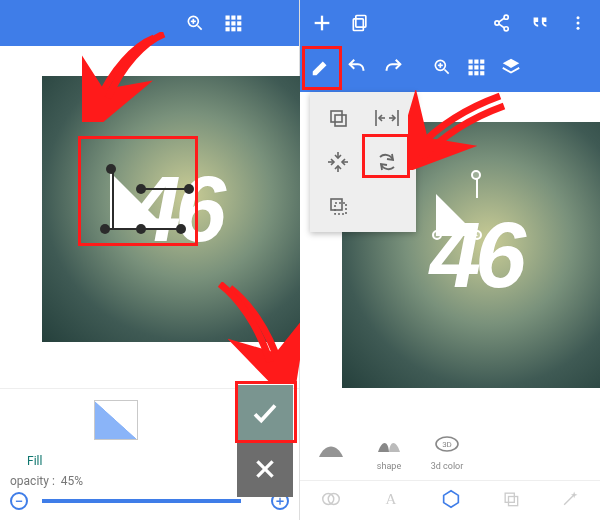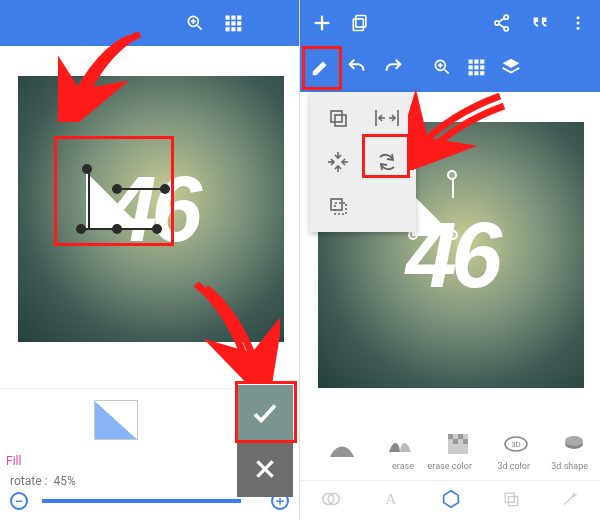--- a/index.html
+++ b/index.html
@@ -7,45 +7,45 @@
   .wrap { display: flex; width: 600px; height: 520px; }
   .pane { position: relative; height: 520px; background: #fff; }
   .pane.left { width: 300px; border-right: 1px solid #ddd; }
   .pane.right { width: 300px; }
 
   .toolbar { background: #3F7DE8; height: 46px; display: flex; align-items: center; gap: 14px; padding: 0 10px; color: #fff; }
   .toolbar .spacer { flex: 1; }
   .toolbar .icon { width: 24px; height: 24px; display: flex; align-items: center; justify-content: center; }
   .subbar { background: #3F7DE8; height: 46px; display: flex; align-items: center; gap: 14px; padding: 0 10px; color: #fff; }
 
-  .canvas-area { position: relative; width: 100%; }
+  .canvas-area { position: relative; width: 100%; margin-left: 24px; }
   .left .canvas-area { height: 342px; }
   .right .canvas-area { height: 328px; }
 
   .artboard { position: absolute; background: radial-gradient(circle at 55% 45%, #c9cc95 0%, #79917b 40%, #3f5a54 70%, #25403c 100%); }
   .left .artboard { left: 18px; top: 30px; width: 266px; height: 266px; }
   .right .artboard { left: 18px; top: 30px; width: 266px; height: 266px; }
 
   .num46 { position: absolute; left: 50%; top: 50%; transform: translate(-50%,-50%); font-family: Arial Black, Arial, sans-serif; font-weight: 900; font-size: 92px; color: #fff; font-style: italic; letter-spacing: -6px; text-shadow: 0 0 1px rgba(0,0,0,0.1); white-space: nowrap; }
 
   
   .left-bottom { position: absolute; left: 0; bottom: 0; width: 100%; height: 132px; background: #fff; }
   .tool-row { position: relative; height: 62px; border-top: 1px solid #eee; display: flex; align-items: center; }
   .shape-tool { width: 44px; height: 40px; margin-left: 94px; border: 1px solid #c9c9c9; position: relative; background: #fff; }
   .shape-tool::before { content: ""; position: absolute; inset: 0; background: linear-gradient(to top right, #8ab4f8 0 49%, transparent 50%); }
   .check-btn { position: absolute; right: 6px; top: -4px; width: 56px; height: 56px; background: #7a9590; display: flex; align-items: center; justify-content: center; color: #fff; }
   .close-btn { position: absolute; right: 6px; top: 52px; width: 56px; height: 56px; background: #6d6d6d; display: flex; align-items: center; justify-content: center; color: #fff; }
-  .fill-row { padding: 4px 10px 0 6px; font-size: 12px; color: #ec4899; }
+  .fill-row { padding: 4px 10px 0 27px; font-size: 12px; color: #0f766e; }
   .opacity-row { padding: 6px 10px 0 10px; font-size: 12px; color: #777; display: flex; align-items: center; gap: 6px; }
   .slider { flex: 1; height: 4px; background: linear-gradient(to right, #3F7DE8 0 100%, #ddd 0); position: relative; margin: 0 22px 0 6px; }
   .minus, .plus { width: 18px; height: 18px; border-radius: 50%; border: 2px solid #3F7DE8; color: #3F7DE8; display: flex; align-items: center; justify-content: center; font-size: 13px; font-weight: bold; }
 
   .right-bottom { position: absolute; left: 0; bottom: 0; width: 100%; height: 100px; background: #fff; }
   .tool-scroll { height: 60px; display: flex; align-items: center; gap: 8px; padding: 0 6px; overflow: hidden; }
-  .tool-item { display: flex; flex-direction: column; align-items: flex-end; font-size: 9px; color: #888; width: 50px; }
+  .tool-item { display: flex; flex-direction: column; align-items: center; font-size: 9px; color: #888; width: 50px; }
   .tool-item .ticon { width: 28px; height: 28px; margin-bottom: 3px; display:flex; align-items:center; justify-content:center; color:#888; }
   .cat-row { height: 40px; display: flex; align-items: center; justify-content: space-around; border-top: 1px solid #eee; color: #bbb; }
   .cat-row .active { color: #3F7DE8; }
 
   
   .redbox { position: absolute; border: 3px solid #ff1a1a; pointer-events: none; }
   .arrow { position: absolute; pointer-events: none; }
 
   
   .dropdown { position: absolute; left: 10px; top: 92px; width: 106px; background: #eee; box-shadow: 0 2px 6px rgba(0,0,0,0.25); padding: 6px; display: grid; grid-template-columns: 1fr 1fr; gap: 4px; }
@@ -142,21 +142,21 @@
         <div class="close-btn">
           <svg width="26" height="26" viewBox="0 0 24 24" stroke="#fff" stroke-width="3">
               <line x1="5" y1="5" x2="19" y2="19"></line>
               <line x1="19" y1="5" x2="5" y2="19"></line>
             </svg>
         </div>
         <div class="redbox" style="right:2px; top:-8px; width:62px; height:62px;"></div>
       </div>
       <div class="fill-row">Fill</div>
       <div class="opacity-row">
-        <span>rotate :</span>
+        <span>opacity :</span>
         <span>45%</span>
       </div>
       <div style="display:flex; align-items:center; padding:4px 10px 0 10px; gap:8px;">
         <div class="minus">－</div>
         <div class="slider"></div>
         <div class="plus">＋</div>
       </div>
     </div>
   </div>
 
@@ -313,52 +313,31 @@
             </div>
           <span></span>
         </div>
         <div class="tool-item">
           <div class="ticon">
               <svg width="26" height="20" viewBox="0 0 26 20" fill="#888">
                 <path d="M2 18 C 6 6, 12 6, 13 18 Z"></path>
                 <path d="M13 18 C 14 6, 20 6, 24 18 Z" fill="#bbb"></path>
               </svg>
             </div>
-          <span>erase</span>
-        </div>
-        <div class="tool-item">
-          <div class="ticon">
-              <svg width="24" height="24" viewBox="0 0 24 24">
-                <rect x="2" y="2" width="20" height="20" fill="#ccc"></rect>
-                <rect x="2" y="2" width="5" height="5" fill="#999"></rect>
-                <rect x="12" y="2" width="5" height="5" fill="#999"></rect>
-                <rect x="7" y="7" width="5" height="5" fill="#999"></rect>
-                <rect x="17" y="7" width="5" height="5" fill="#999"></rect>
-              </svg>
-            </div>
-          <span>erase color</span>
+          <span>shape</span>
         </div>
         <div class="tool-item">
           <div class="ticon">
               <svg width="26" height="24" viewBox="0 0 26 24" stroke="#888" stroke-width="1.6" fill="none">
                 <ellipse cx="13" cy="12" rx="11" ry="7"></ellipse>
                 <text x="13" y="15" font-size="8" text-anchor="middle" fill="#888" stroke="none">3D</text>
               </svg>
             </div>
           <span>3d color</span>
         </div>
-        <div class="tool-item">
-          <div class="ticon">
-              <svg width="24" height="24" viewBox="0 0 24 24" fill="#888">
-                <ellipse cx="12" cy="12" rx="9" ry="5"></ellipse>
-                <ellipse cx="12" cy="9" rx="9" ry="5" fill="#aaa"></ellipse>
-              </svg>
-            </div>
-          <span>3d shape</span>
-        </div>
       </div>
       <div class="cat-row">
         <div><svg width="22" height="22" viewBox="0 0 24 24" fill="none" stroke="#ccc" stroke-width="1.6">
               <circle cx="9" cy="12" r="6"></circle>
               <circle cx="15" cy="12" r="6"></circle>
             </svg></div>
         <div><svg width="20" height="20" viewBox="0 0 24 24" fill="#ccc">
               <text x="12" y="18" font-size="18" text-anchor="middle" font-family="serif">A</text>
             </svg></div>
         <div class="active"><svg width="22" height="22" viewBox="0 0 24 24" fill="none" stroke="#3F7DE8" stroke-width="1.8">

